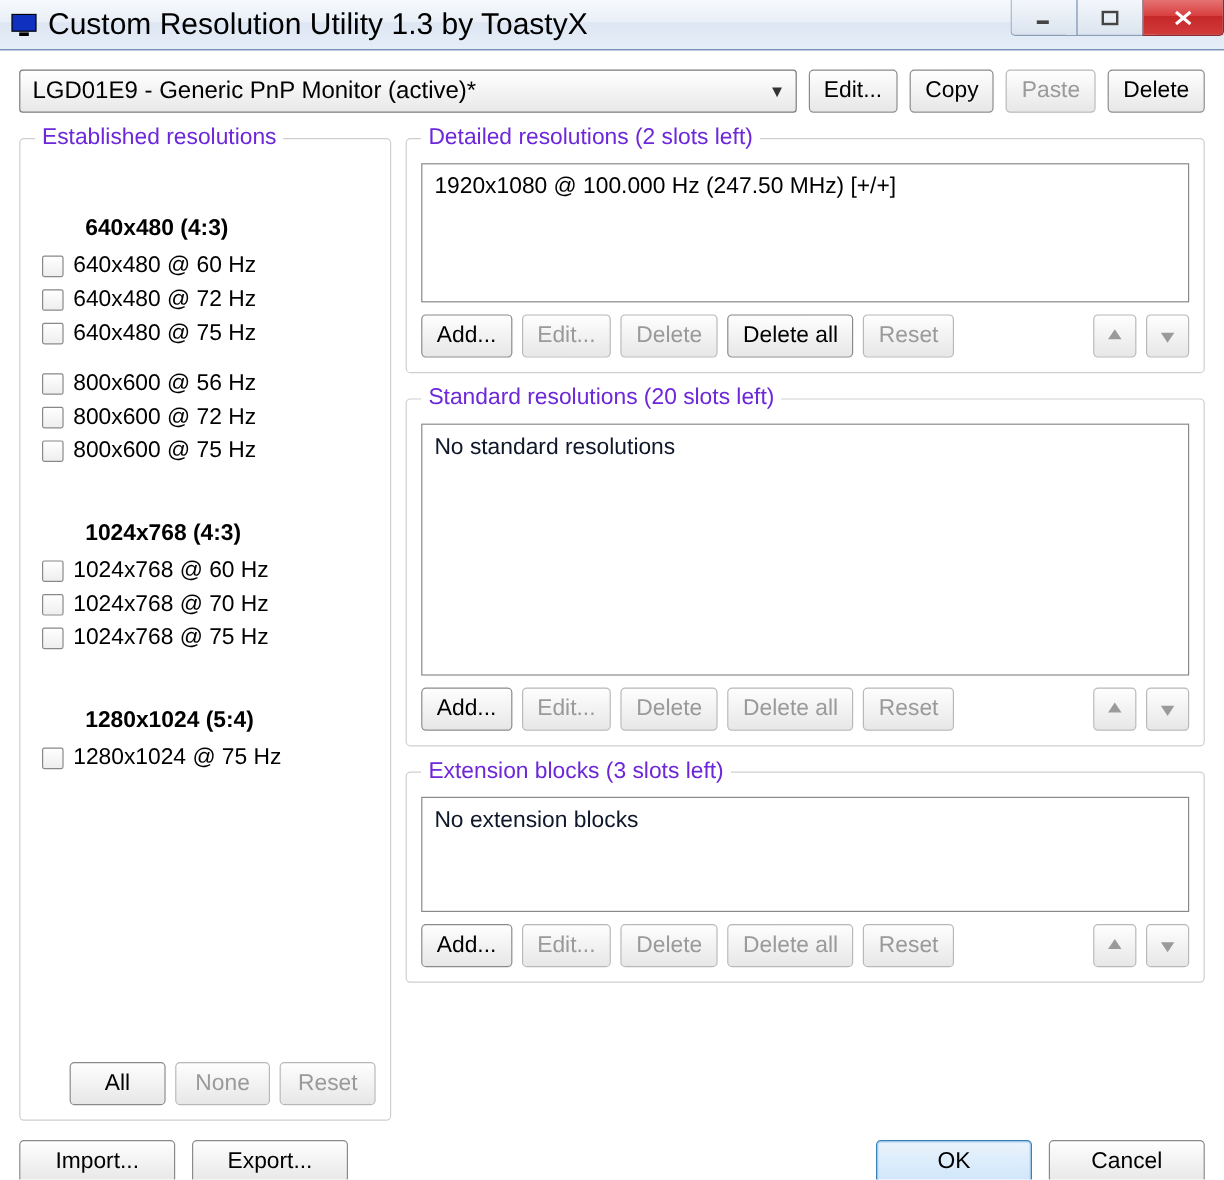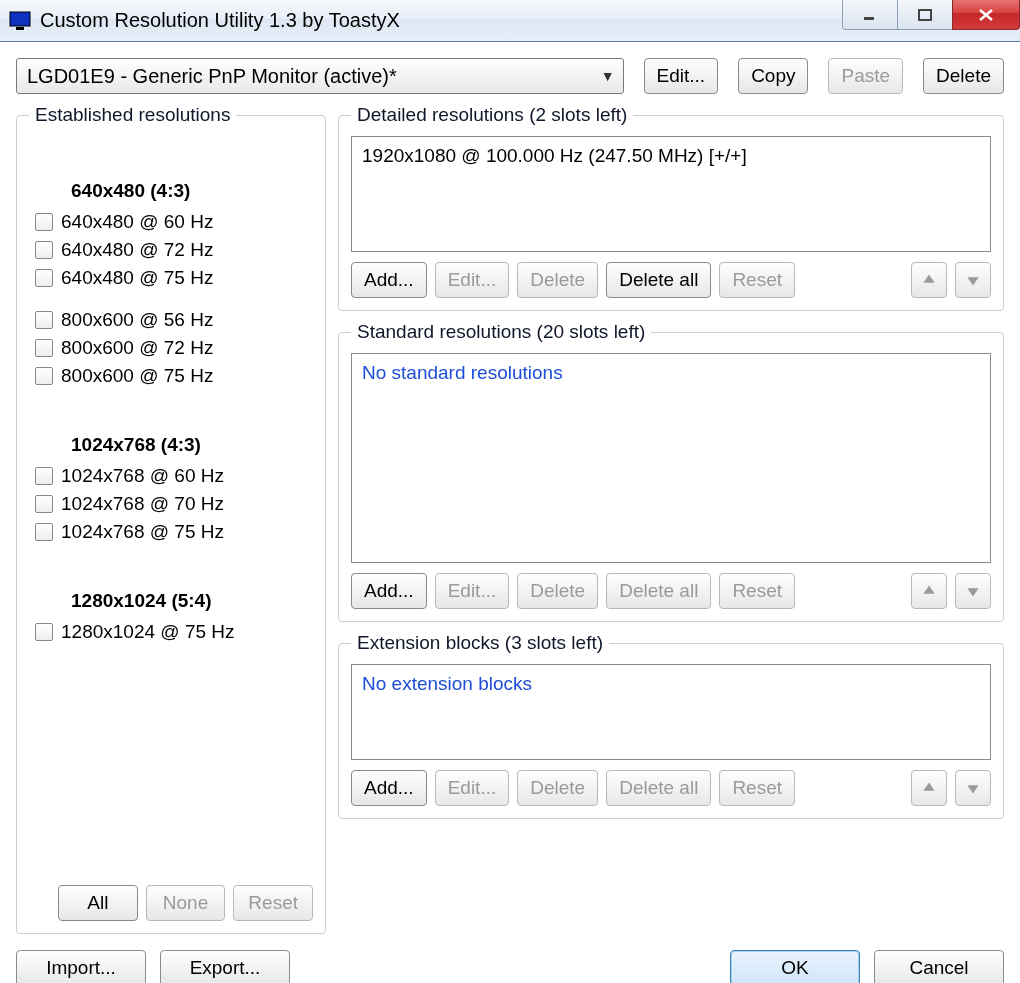--- a/index.html
+++ b/index.html
@@ -23,21 +23,21 @@
     padding: 0 0 0 8px;
   }
   .app-icon {
     width: 24px; height: 24px;
     margin-right: 8px;
     display: flex; align-items: center; justify-content: center;
   }
   .app-icon svg { display:block; }
   .title-text {
     flex: 1;
-    font-size: 20px;
+    font-size: 25px;
     color: #000;
   }
   .win-controls { display:flex; height:100%; }
   .win-btn {
     width: 56px; height: 30px;
     margin-top: 0;
     border: 1px solid #8aa0b8;
     border-top: none;
     background: linear-gradient(to bottom,#f3f6fb,#dbe4ef);
     display:flex; align-items:center; justify-content:center;
@@ -50,21 +50,21 @@
     border-bottom-right-radius: 4px;
   }
   .win-btn.min { border-bottom-left-radius: 4px;}
   .win-btn svg { display:block; }
   
   .client {
     padding: 16px 16px 12px 16px;
   }
   .top-row {
     display:flex;
-    gap: 20px;
+    gap: 10px;
     align-items:center;
     margin-bottom: 10px;
   }
   .monitor-select {
     flex:1;
     height: 36px;
     border:1px solid #7a7a7a;
     border-radius: 3px;
     background: linear-gradient(to bottom,#fff,#e8e8e8);
     display:flex; align-items:center;
@@ -103,21 +103,21 @@
 
   fieldset.group {
     border:1px solid #cfcfcf;
     border-radius: 4px;
     margin: 0 0 10px 0;
     padding: 10px 12px 12px 12px;
   }
   fieldset.group > legend {
     font-size: 19px;
     padding: 0 6px;
-    color:#0f172a;
+    color:#6d28d9;
   }
 
   .res-block { margin-top: 6px; margin-bottom: 14px; }
   .res-head {
     font-weight: bold;
     text-align:left;
     padding-left: 42px;
     font-size: 19px;
     margin-bottom: 6px;
     margin-top: 44px;
@@ -143,21 +143,21 @@
 
   
   .listbox {
     border:1px solid #8a8a8a;
     background:#fff;
     min-height: 96px;
     padding: 6px 10px;
     font-size: 19px;
     line-height: 1.35;
   }
-  .listbox.placeholder { color:#1d4ed8; font-style: normal; }
+  .listbox.placeholder { color:#0f172a; font-style: normal; }
   .group-btn-row {
     display:flex;
     gap:8px;
     margin-top:10px;
   }
   .group-btn-row .spacer { flex:1; }
 
   .bottom-row {
     display:flex;
     gap: 14px;

